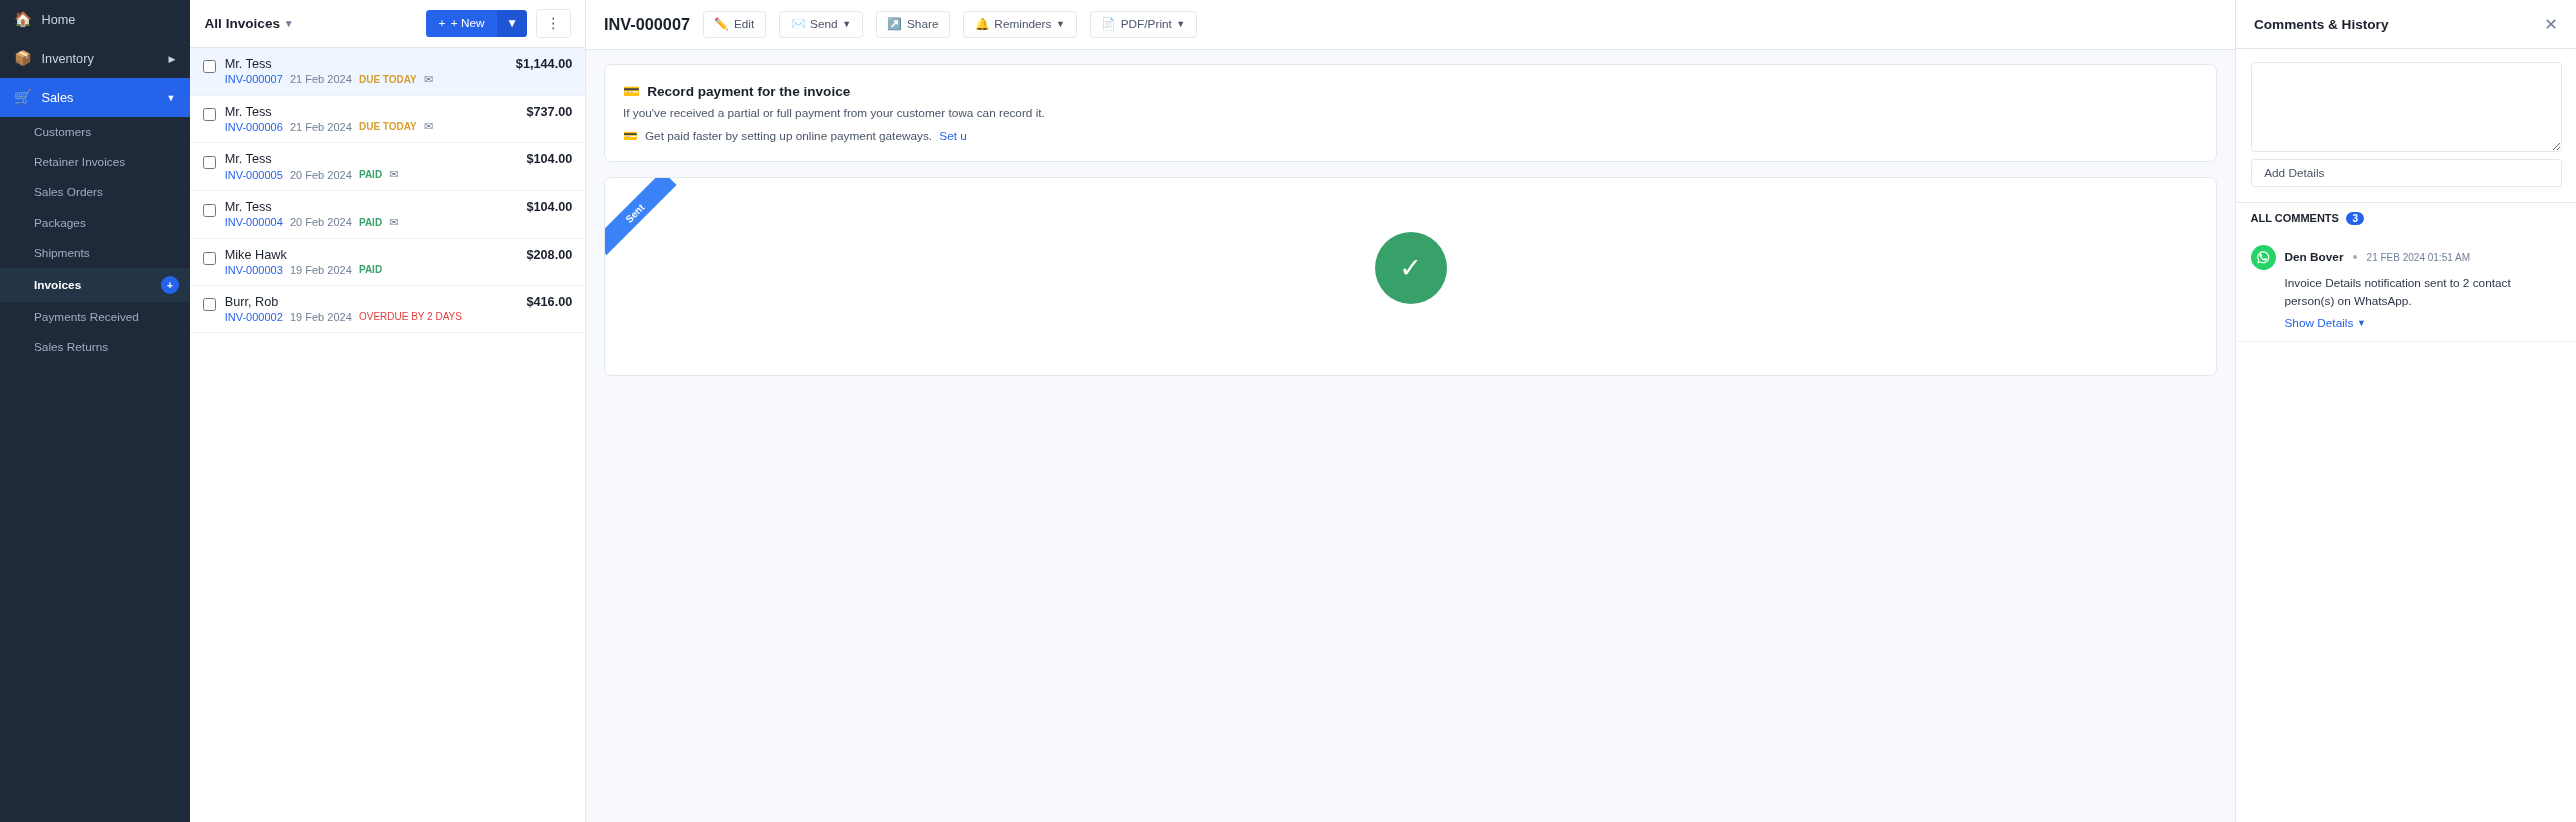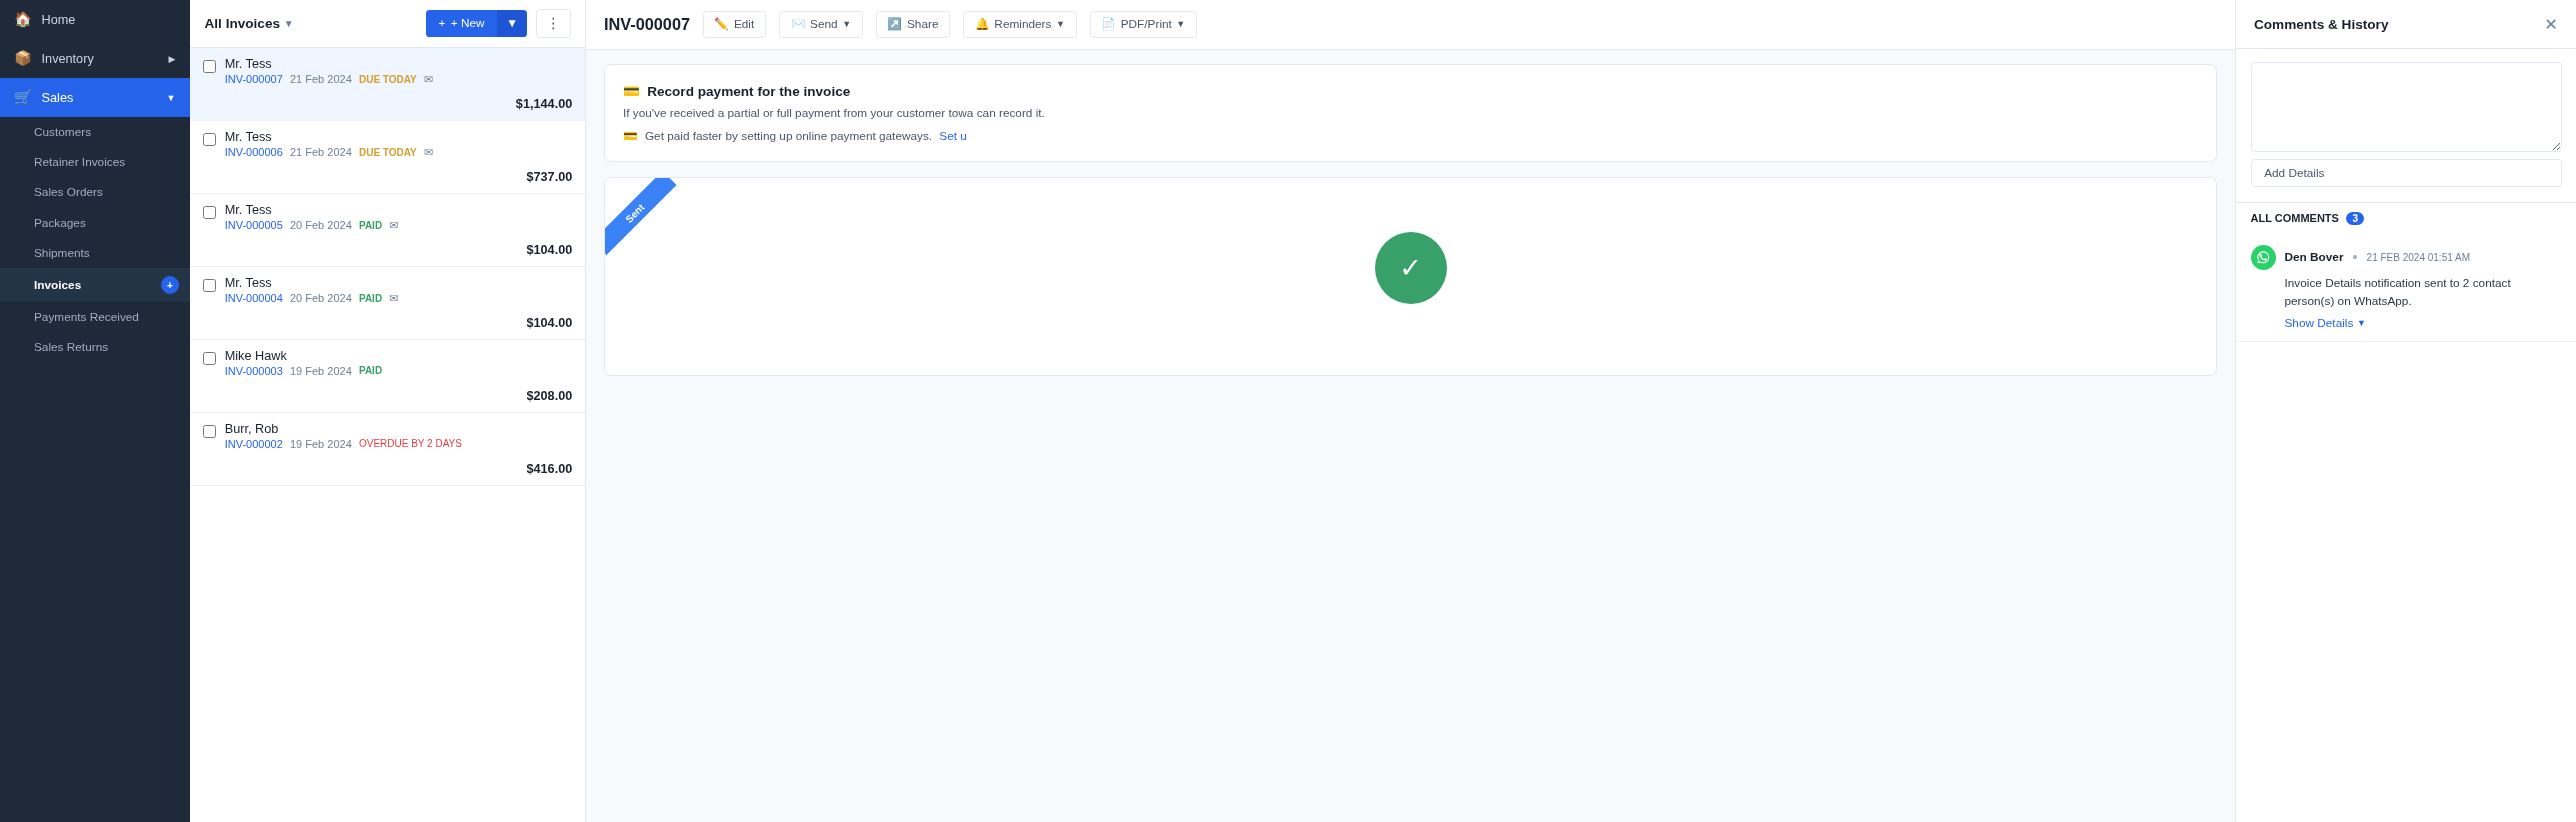--- a/index.html
+++ b/index.html
@@ -113,21 +113,21 @@
     .invoice-row input[type=checkbox] { margin-top: 3.6px; }
     .invoice-row-content { flex: 1; }
     .invoice-customer { font-size: 12.7px; font-weight: 500; color: #1a202c; }
     .invoice-meta { display: flex; align-items: center; gap: 7.2px; font-size: 11px; margin-top: 1.8px; }
     .invoice-number { color: #2563eb; }
     .invoice-date { color: #718096; }
     .invoice-status-due { color: #d69e2e; font-weight: 600; font-size: 10px; }
     .invoice-status-paid { color: #38a169; font-weight: 600; font-size: 10px; }
     .invoice-status-overdue { color: #e53e3e; font-weight: 400; font-size: 10px; }
     .invoice-amount { font-size: 12.7px; font-weight: 600; color: #1a202c; text-align: right; }
-    .invoice-amount-col { display: flex; flex-direction: column; align-items: flex-end; margin-top: 40px; }
+    .invoice-amount-col { display: flex; flex-direction: column; align-items: flex-end; }
     .envelope-icon { color: #718096; font-size: 11px; }
 
     
     .invoice-detail {
       flex: 1;
       background: #f7f9fc;
       display: flex;
       flex-direction: column;
       overflow-y: auto;
       position: relative;

